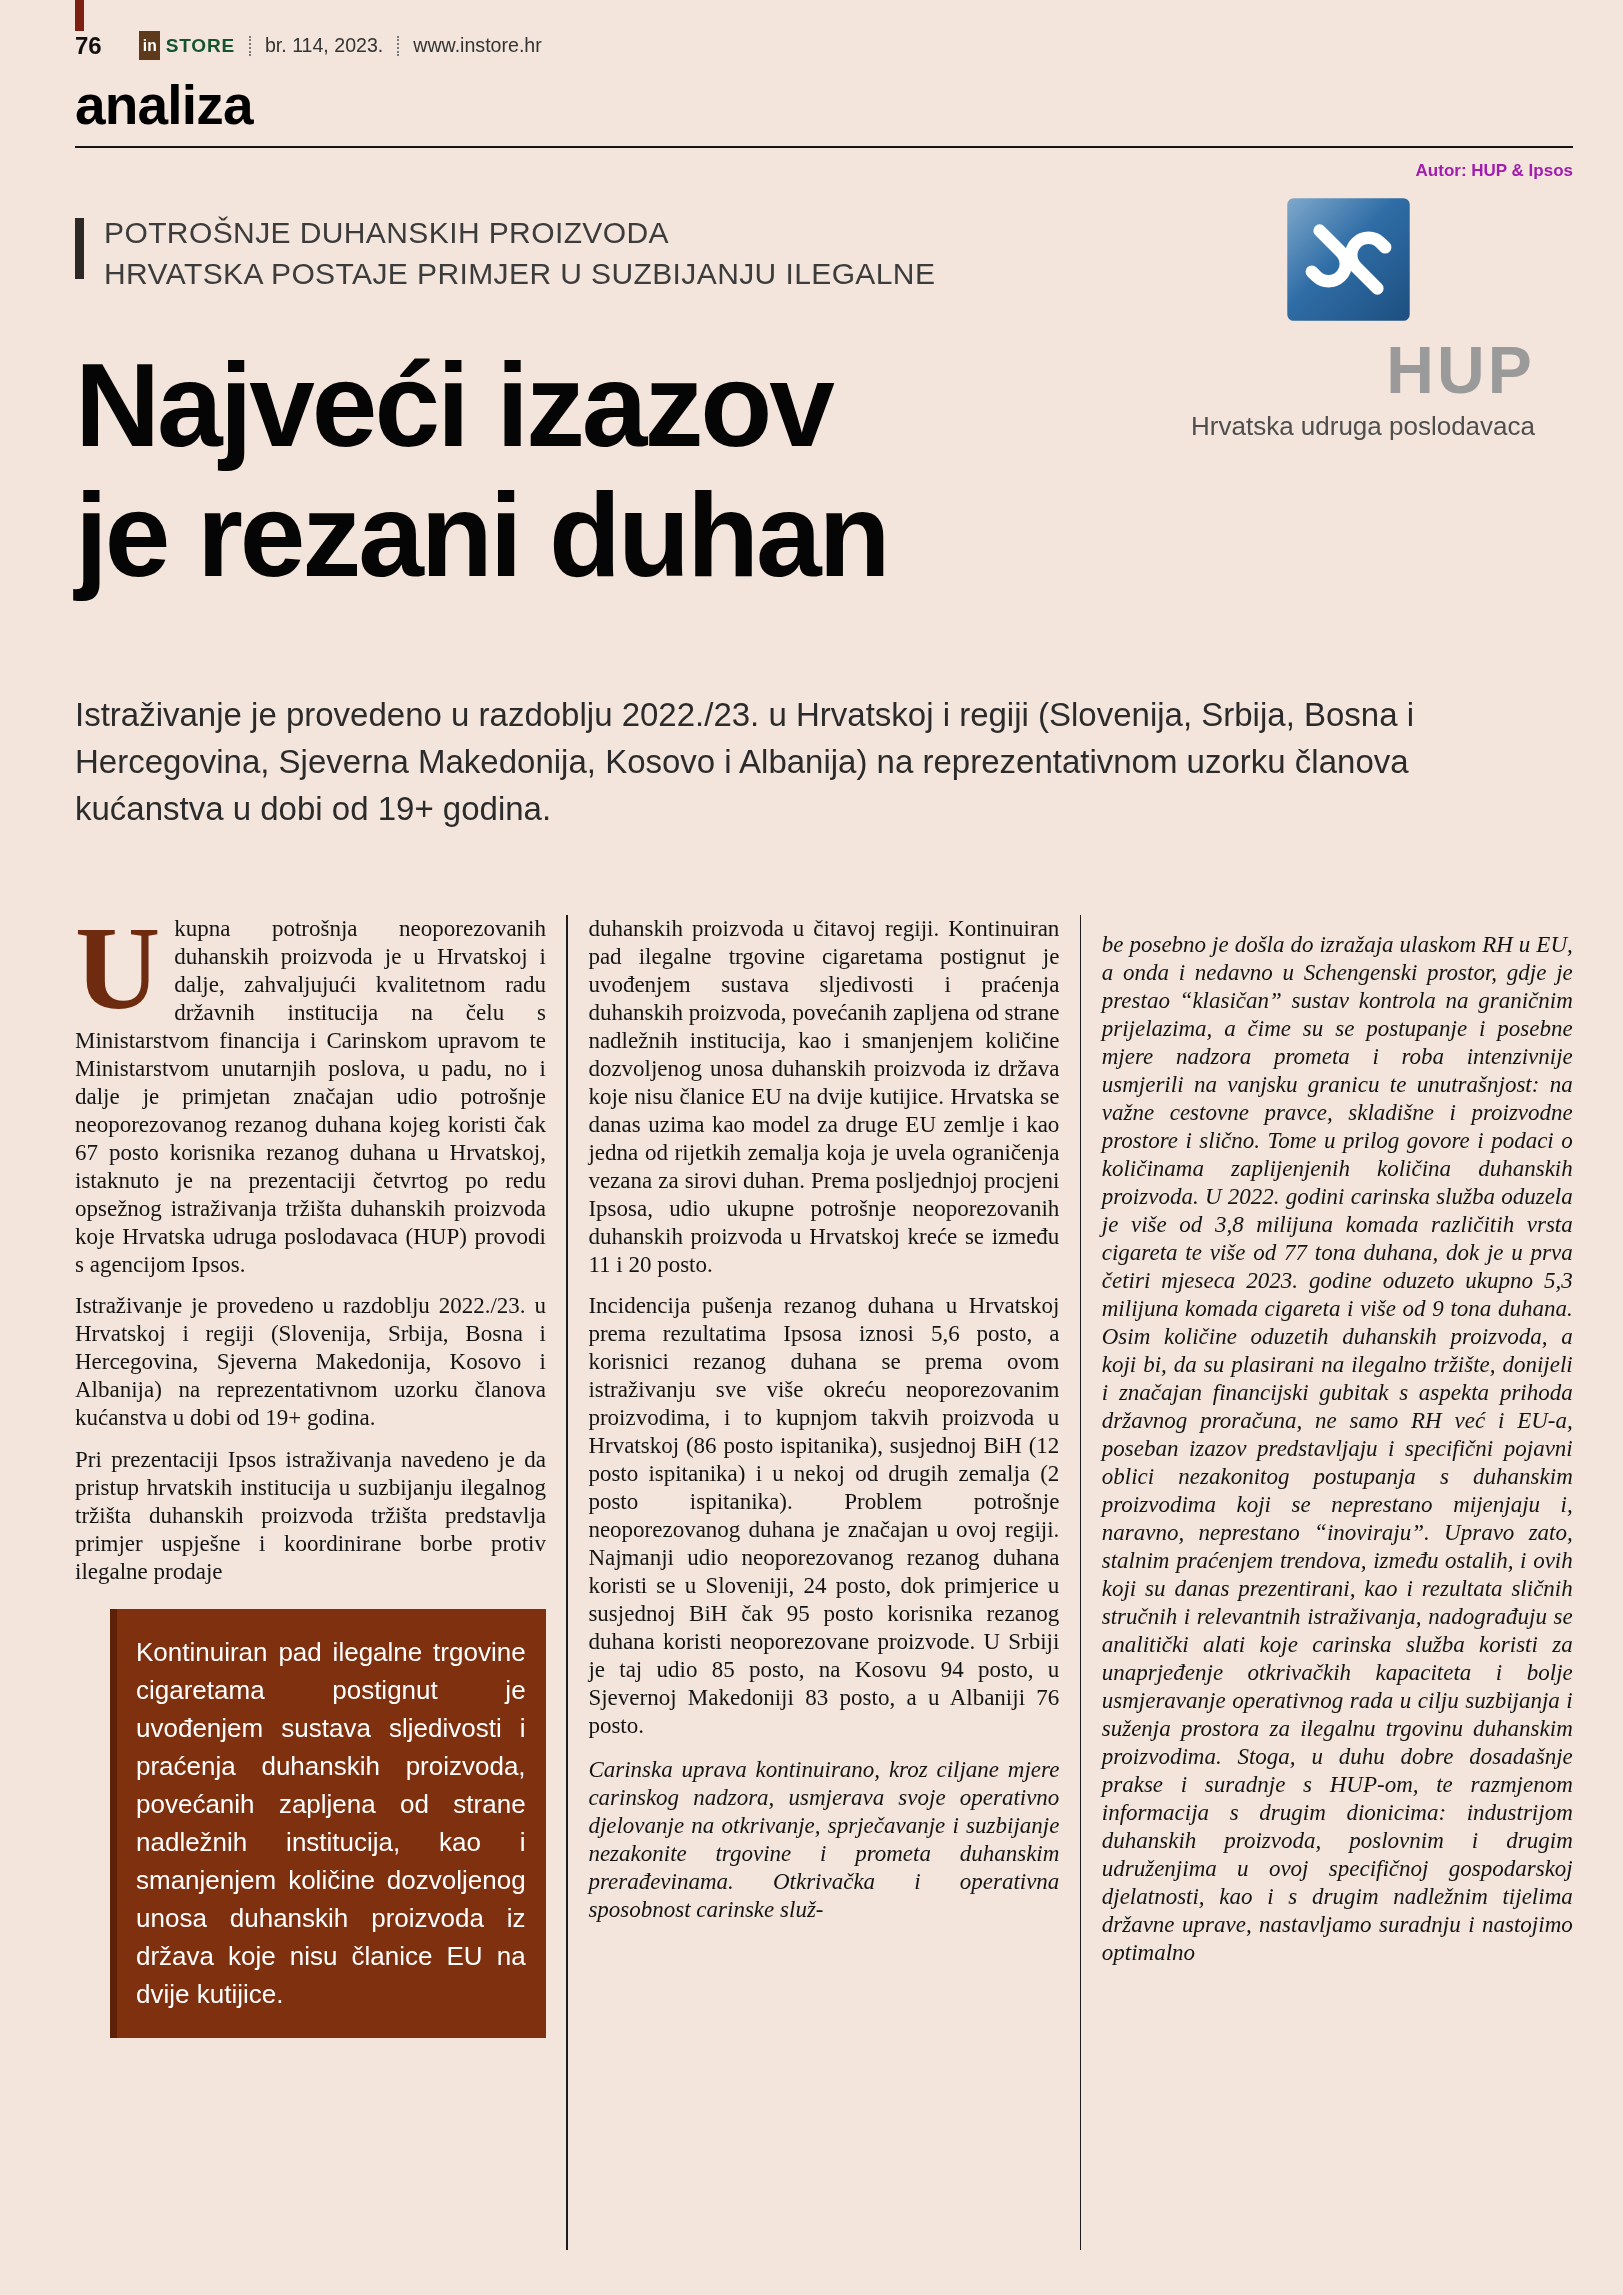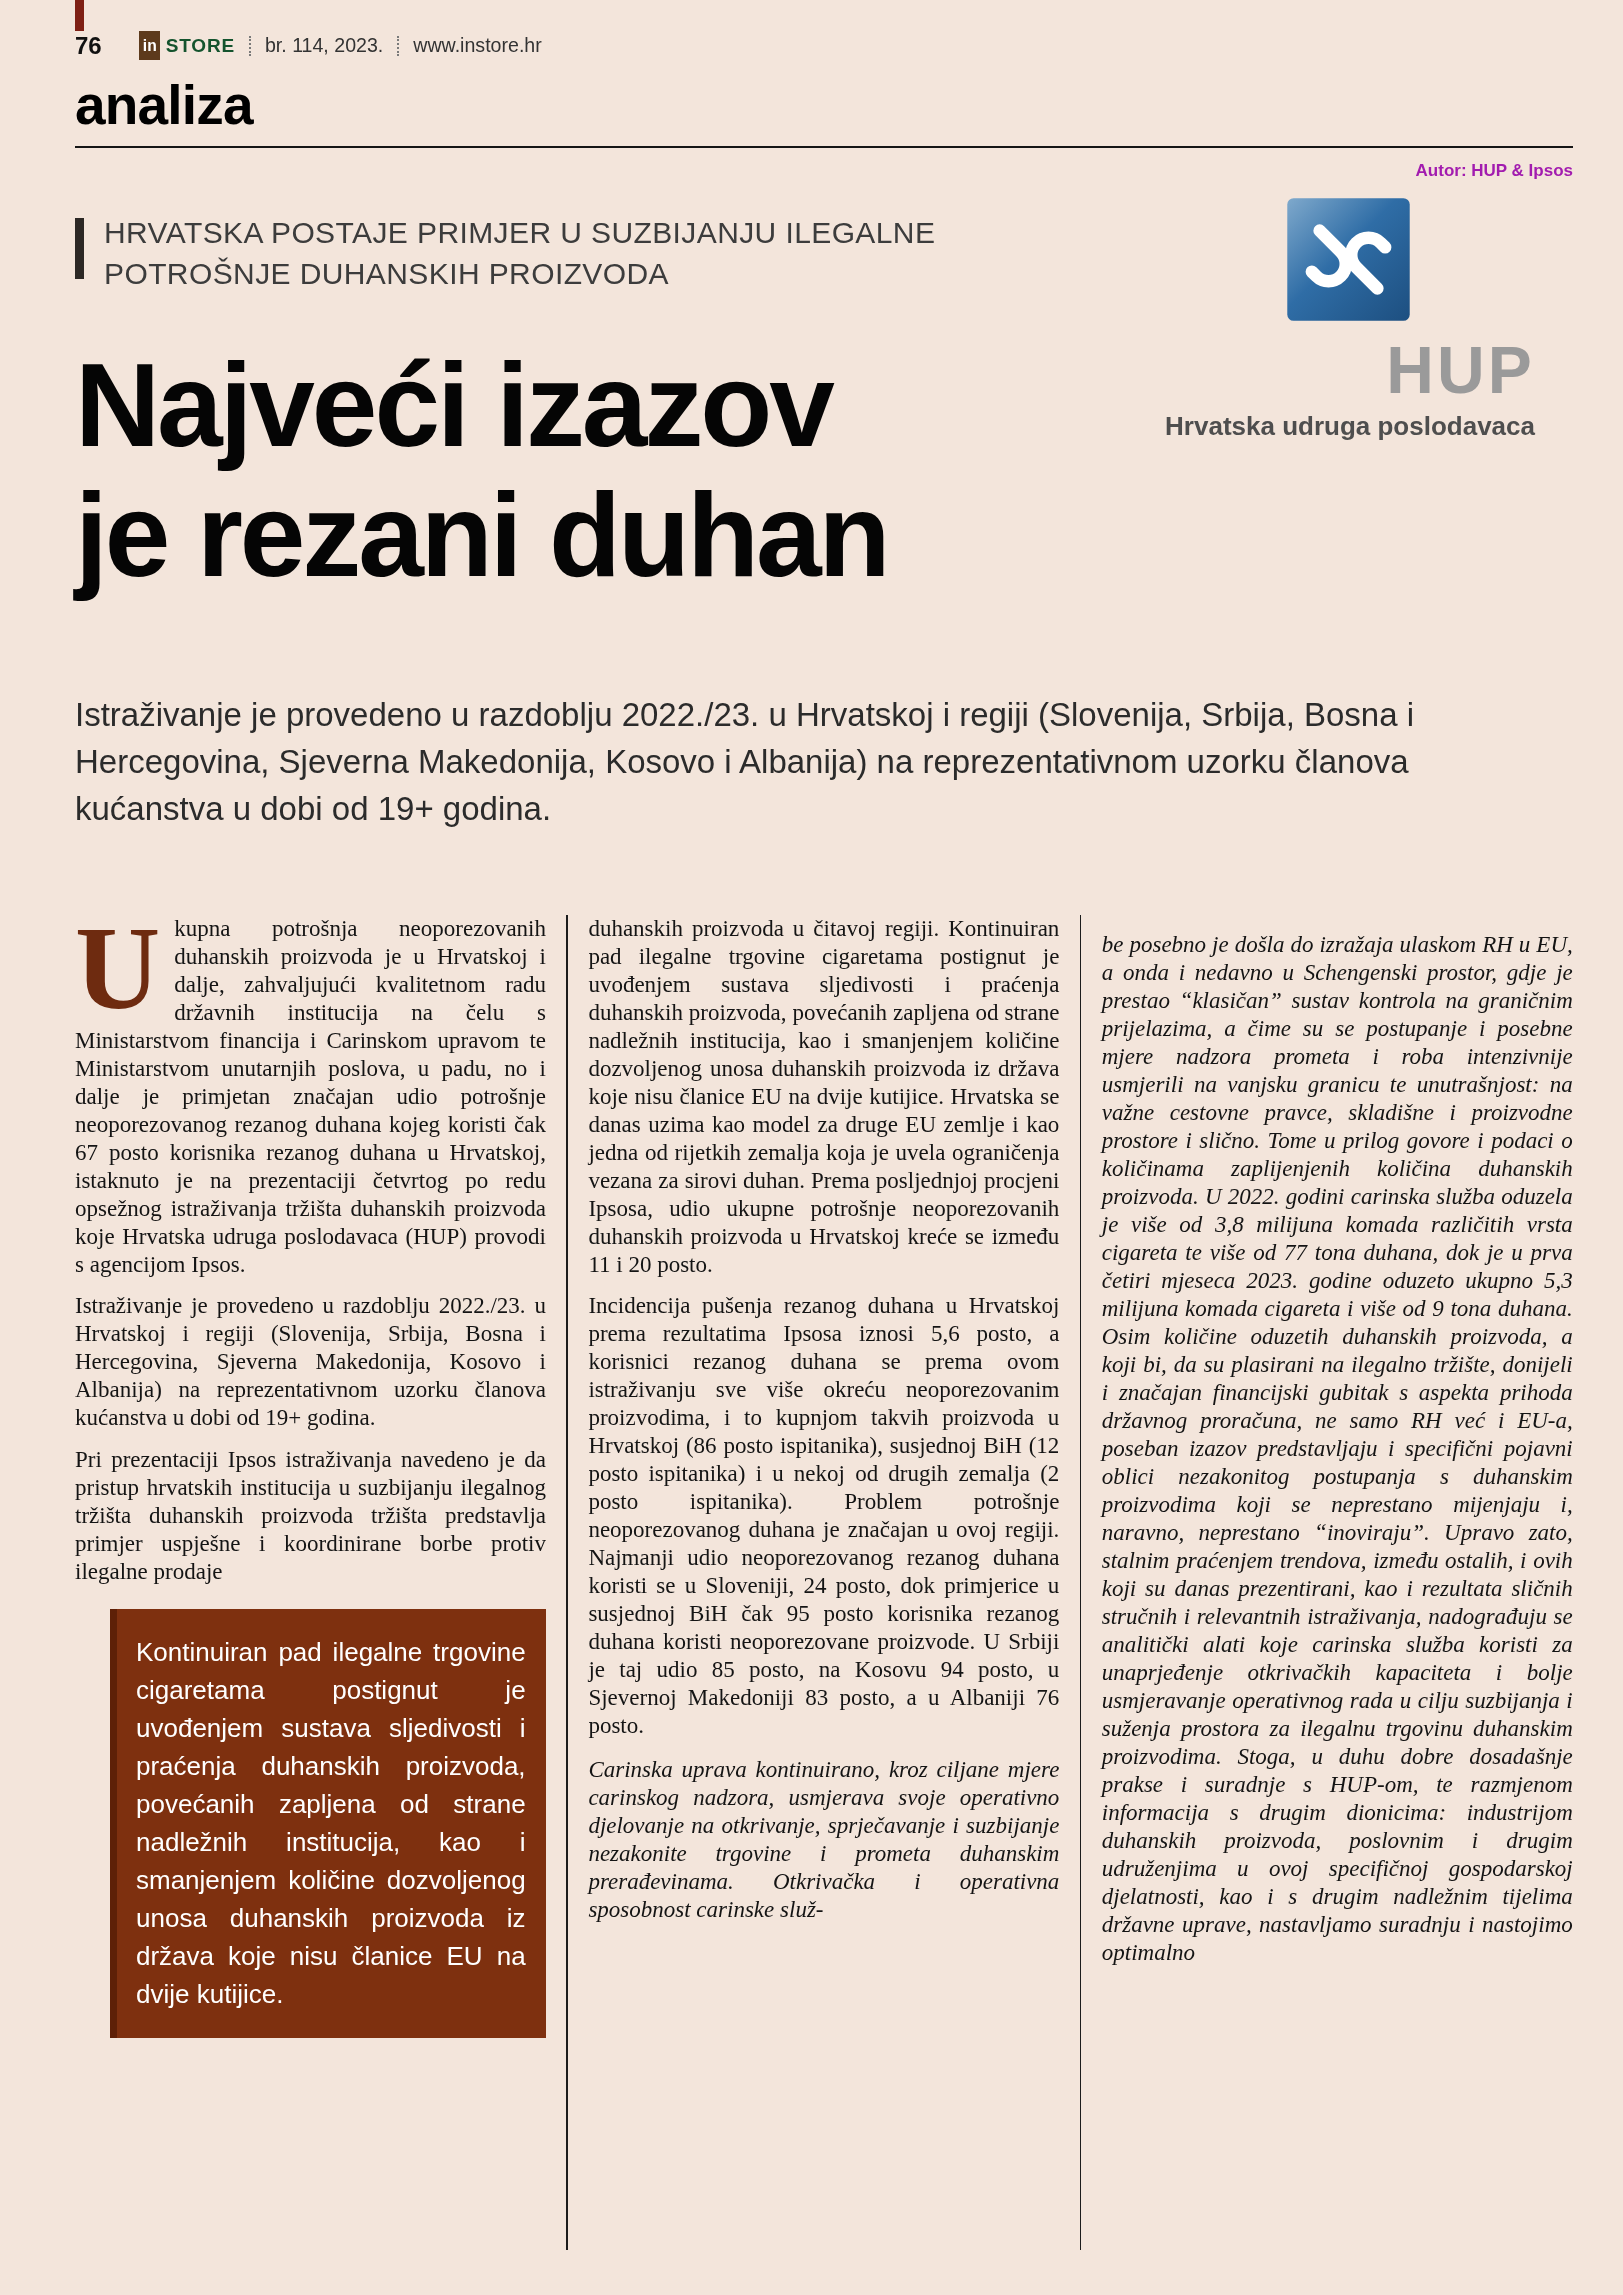--- a/index.html
+++ b/index.html
@@ -33,21 +33,21 @@
   .kicker-bar { width:8.6px; height:61px; background:#2c2825; margin-top:6.3px; flex:0 0 8.6px; }
   .kicker-text { font-family:"Liberation Sans",sans-serif; font-size:30px; line-height:41px; color:#3c3c3c; letter-spacing:0.4px; }
 
   
   .headline { font-family:"Liberation Sans",sans-serif; font-weight:bold; font-size:118px; line-height:130px; letter-spacing:-3.1px; color:#050505; margin-top:46px; }
 
   
   .hup-block { position:absolute; left:1161px; top:192px; width:374px; text-align:right; font-family:"Liberation Sans",sans-serif; }
   .hup-logo-square { width:135px; height:135px; display:block; margin:0 auto; }
   .hup-acronym { font-size:66px; font-weight:bold; color:#9a9a9a; letter-spacing:3.1px; margin-top:4.7px; }
-  .hup-tagline { font-size:26px; color:#4e4e4e; margin-top:3.1px;font-weight:bold; }
+  .hup-tagline { font-size:26px; color:#4e4e4e; margin-top:3.1px; }
 
   
   .lede { font-family:"Liberation Sans",sans-serif; font-size:33px; line-height:47px; color:#2b2b2b; margin-top:91px; max-width:1469px; }
 
   
   .columns { display:flex; gap:20.4px; margin-top:83px; height:1335px; overflow:hidden; }
   .col { flex:0 0 471px; width:471px; }
   .vrule { flex:0 0 1.6px; background:#1c1c1c; }
 
   .body-p { font-size:23px; line-height:28px; text-align:justify; color:#141414; margin-bottom:13.4px; }
@@ -85,22 +85,22 @@
     <span class="website">www.instore.hr</span>
   </header>
 
   <h1 class="section-title">analiza</h1>
   <div class="rule"></div>
   <div class="author">Autor: HUP &amp; Ipsos</div>
 
   <div class="kicker">
     <div class="kicker-bar"></div>
     <div class="kicker-text">
+      <div>POTROŠNJE DUHANSKIH PROIZVODA</div>
       <div>HRVATSKA POSTAJE PRIMJER U SUZBIJANJU ILEGALNE</div>
-      <div>POTROŠNJE DUHANSKIH PROIZVODA</div>
     </div>
   </div>
 
   <h2 class="headline">
     <div>Najveći izazov</div>
     <div>je rezani duhan</div>
   </h2>
 
   <div class="hup-block">
     <svg class="hup-logo-square" viewBox="0 0 172 172" aria-hidden="true">

